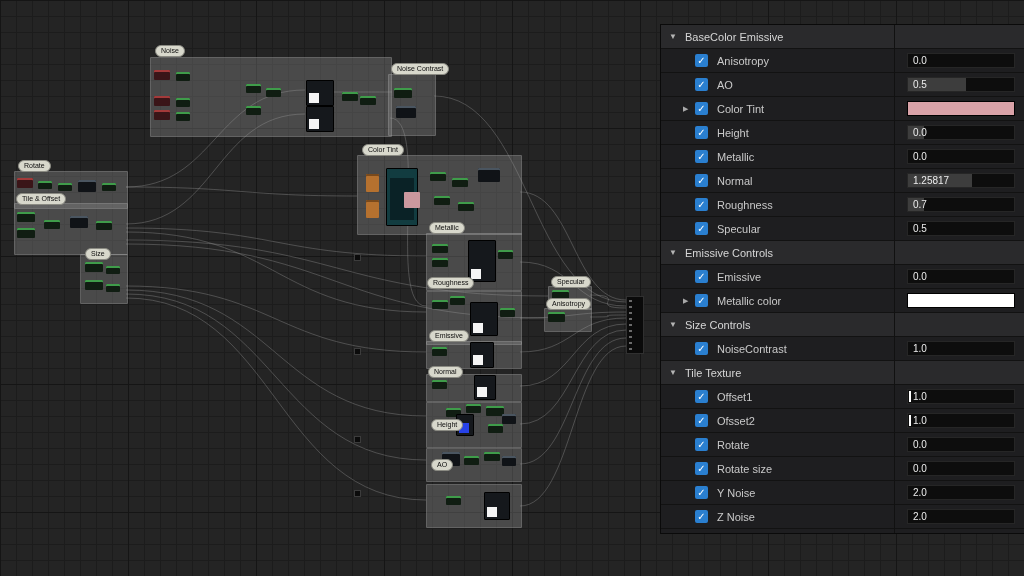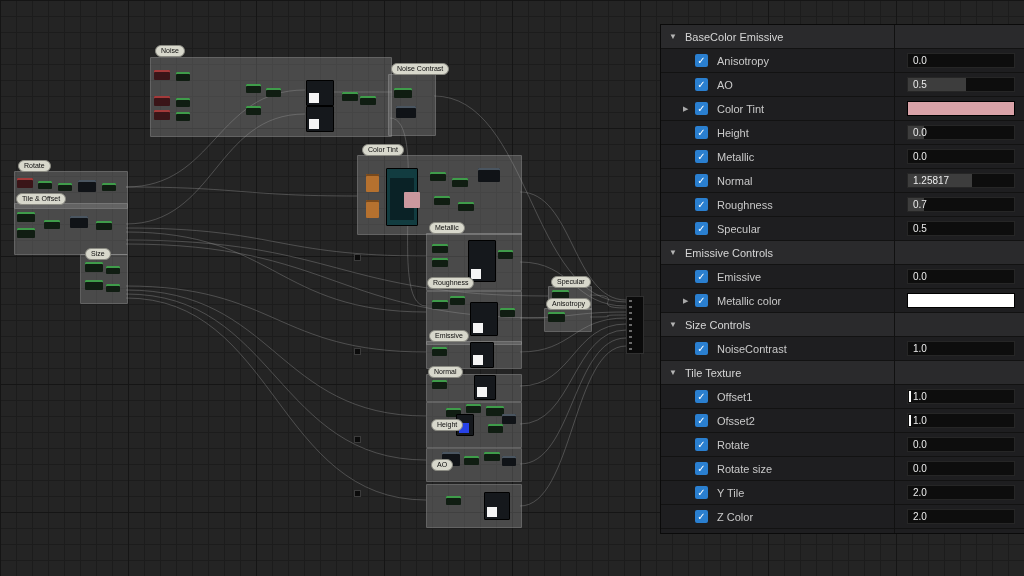--- a/index.html
+++ b/index.html
@@ -352,30 +352,30 @@
           <span class="cb">✓</span>
           <span class="lbl">Rotate size</span>
           <span class="val">
             <span class="fill" style="width: 0%;"></span>
             <span class="vtext">0.0</span>
           </span>
         </div>
         <div class="row">
           <span class="exp"></span>
           <span class="cb">✓</span>
-          <span class="lbl">Y Tile</span>
+          <span class="lbl">Y Noise</span>
           <span class="val">
             <span class="fill" style="width: 0%;"></span>
             <span class="vtext">2.0</span>
           </span>
         </div>
         <div class="row">
           <span class="exp"></span>
           <span class="cb">✓</span>
-          <span class="lbl">Z Color</span>
+          <span class="lbl">Z Noise</span>
           <span class="val">
             <span class="fill" style="width: 0%;"></span>
             <span class="vtext">2.0</span>
           </span>
         </div>
       </div>
     <div class="vsplit"></div>
   </div>
 </div>
 

